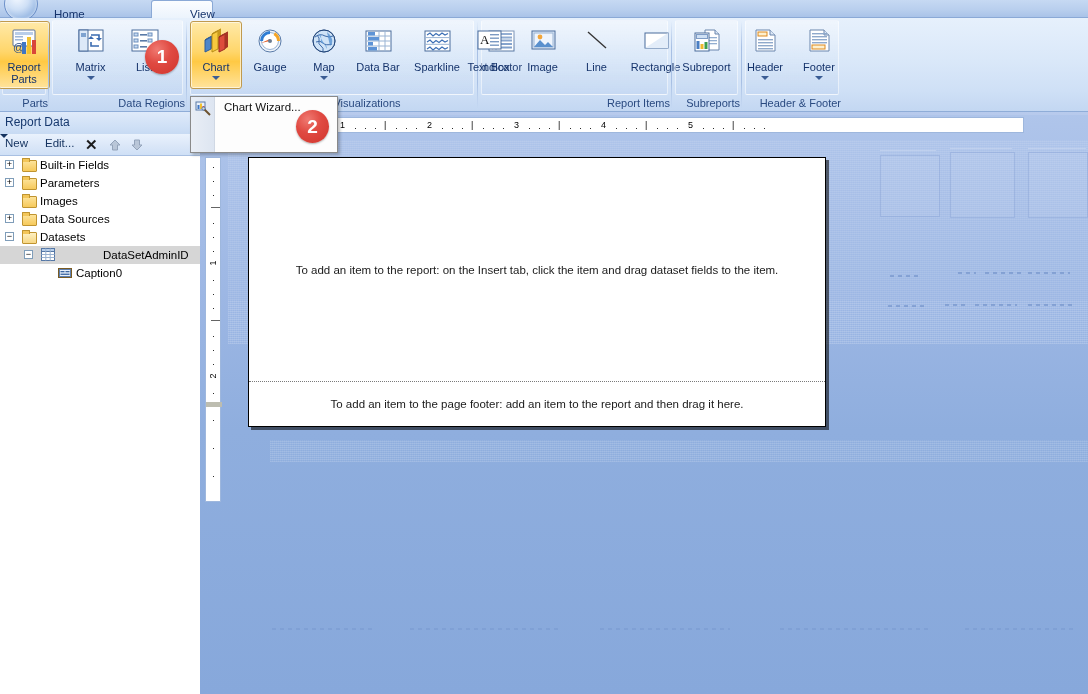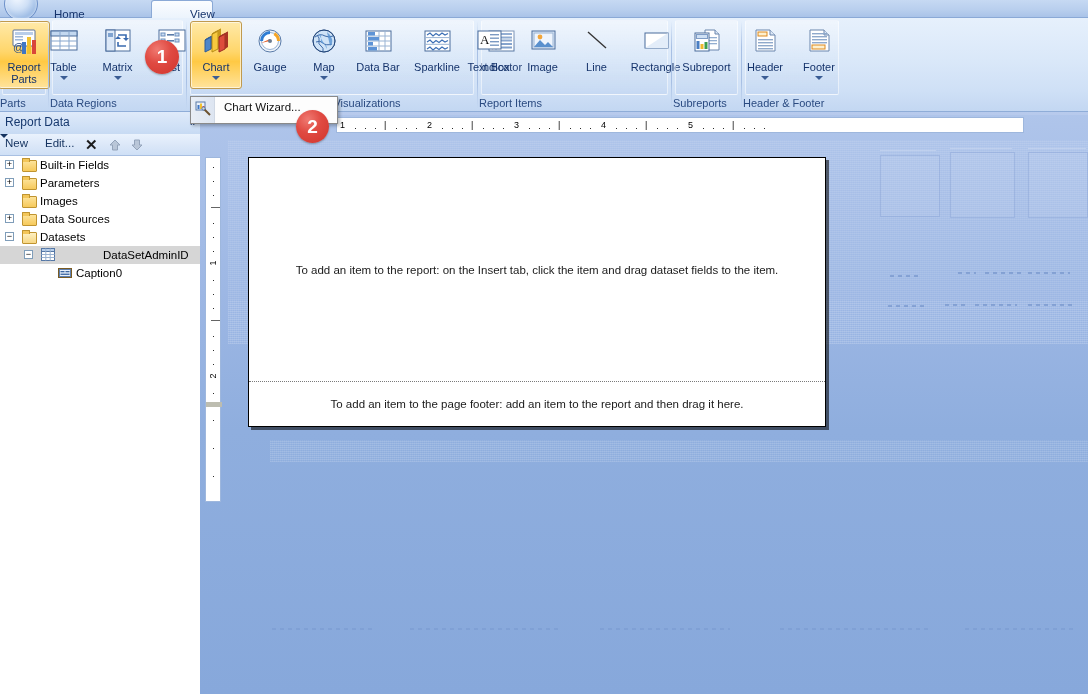--- a/index.html
+++ b/index.html
@@ -79,21 +79,21 @@
   .rgroup {
     position:absolute; top:0; height:94px;
   }
   .rgroup .gbody {
     position:absolute; left:0; top:0; right:0; height:74px;
     display:flex; align-items:flex-start; justify-content:center; gap:2px;
     padding-top:3px;
   }
   .rgroup .glabel {
     position:absolute; left:0; right:0; bottom:1px; height:15px; line-height:15px;
-    text-align:left; font-size:11px; color:#2a4a80;
+    text-align:right; font-size:11px; color:#2a4a80;
   }
   .gsep {
     position:absolute; top:3px; width:1px; height:88px;
     background: linear-gradient(180deg, rgba(255,255,255,0) 0%, #a8c0e4 30%, #a8c0e4 70%, rgba(255,255,255,0) 100%);
   }
   .gbg {
     position:absolute; top:2px; bottom:17px; left:2px; right:2px;
     border:1px solid rgba(255,255,255,0.55);
     border-radius:2px;
     background: linear-gradient(180deg, rgba(255,255,255,0.40) 0%, rgba(255,255,255,0.05) 45%, rgba(150,180,225,0.12) 100%);
@@ -119,21 +119,21 @@
     box-shadow: inset 0 0 0 1px rgba(255,255,255,0.6);
   }
   .btn.wide { width:62px; }
   .btn.wide .lbl { width:62px; }
 
   
   .ico { width:32px; height:32px; position:relative; }
 
   
   #chart-menu {
-    position:absolute; left:190px; top:96px; width:148px; height:28px;
+    position:absolute; left:190px; top:96px; width:148px; height:57px;
     background:#fdfdfd; border:1px solid #8a8a8a;
     box-shadow: 2px 2px 3px rgba(0,0,0,0.25);
     z-index:40;
   }
   #chart-menu .gutter {
     position:absolute; left:0; top:0; width:24px; bottom:0;
     background: linear-gradient(90deg,#e9eef6 0%, #dde5f1 100%);
     border-right:1px solid #d0d8e4;
   }
   .mitem {
@@ -303,34 +303,20 @@
           <div class="lbl">Report Parts</div>
         </div>
       </div>
       <div class="glabel">Parts</div>
     </div>
     <div class="gsep" style="left:48px;"></div>
 
     <div class="rgroup" style="left:50px; width:135px;">
       <div class="gbg"></div>
       <div class="gbody">
-        <div class="btn">
-          <div class="ico">
-            <svg width="32" height="32" viewBox="0 0 32 32">
-              <rect x="3" y="5" width="26" height="19" fill="#fff" stroke="#4a6c9b"></rect>
-              <rect x="3" y="5" width="26" height="5" fill="#c3d8f0" stroke="#4a6c9b"></rect>
-              <line x1="3" y1="15" x2="29" y2="15" stroke="#87a6cd"></line>
-              <line x1="3" y1="20" x2="29" y2="20" stroke="#87a6cd"></line>
-              <line x1="12" y1="5" x2="12" y2="24" stroke="#87a6cd"></line>
-              <line x1="21" y1="5" x2="21" y2="24" stroke="#87a6cd"></line>
-            </svg>
-          </div>
-          <div class="lbl">Table</div>
-          <div class="caret"></div>
-        </div>
         <div class="btn">
           <div class="ico">
             <svg width="32" height="32" viewBox="0 0 32 32">
               <rect x="4" y="4" width="24" height="21" fill="#fff" stroke="#4a6c9b"></rect>
               <rect x="4" y="4" width="9" height="21" fill="#dde9f8" stroke="#4a6c9b"></rect>
               <rect x="6" y="7" width="5" height="4" fill="#7fa3d0"></rect>
               <path d="M16 9 h8 v4" fill="none" stroke="#3a6bb0" stroke-width="1.6"></path>
               <path d="M24 15 l-3 -3 h6 z" fill="#3a6bb0"></path>
               <path d="M24 20 h-8 v-4" fill="none" stroke="#3a6bb0" stroke-width="1.6"></path>
               <path d="M16 10 l3 3 h-6 z" fill="#3a6bb0"></path>

